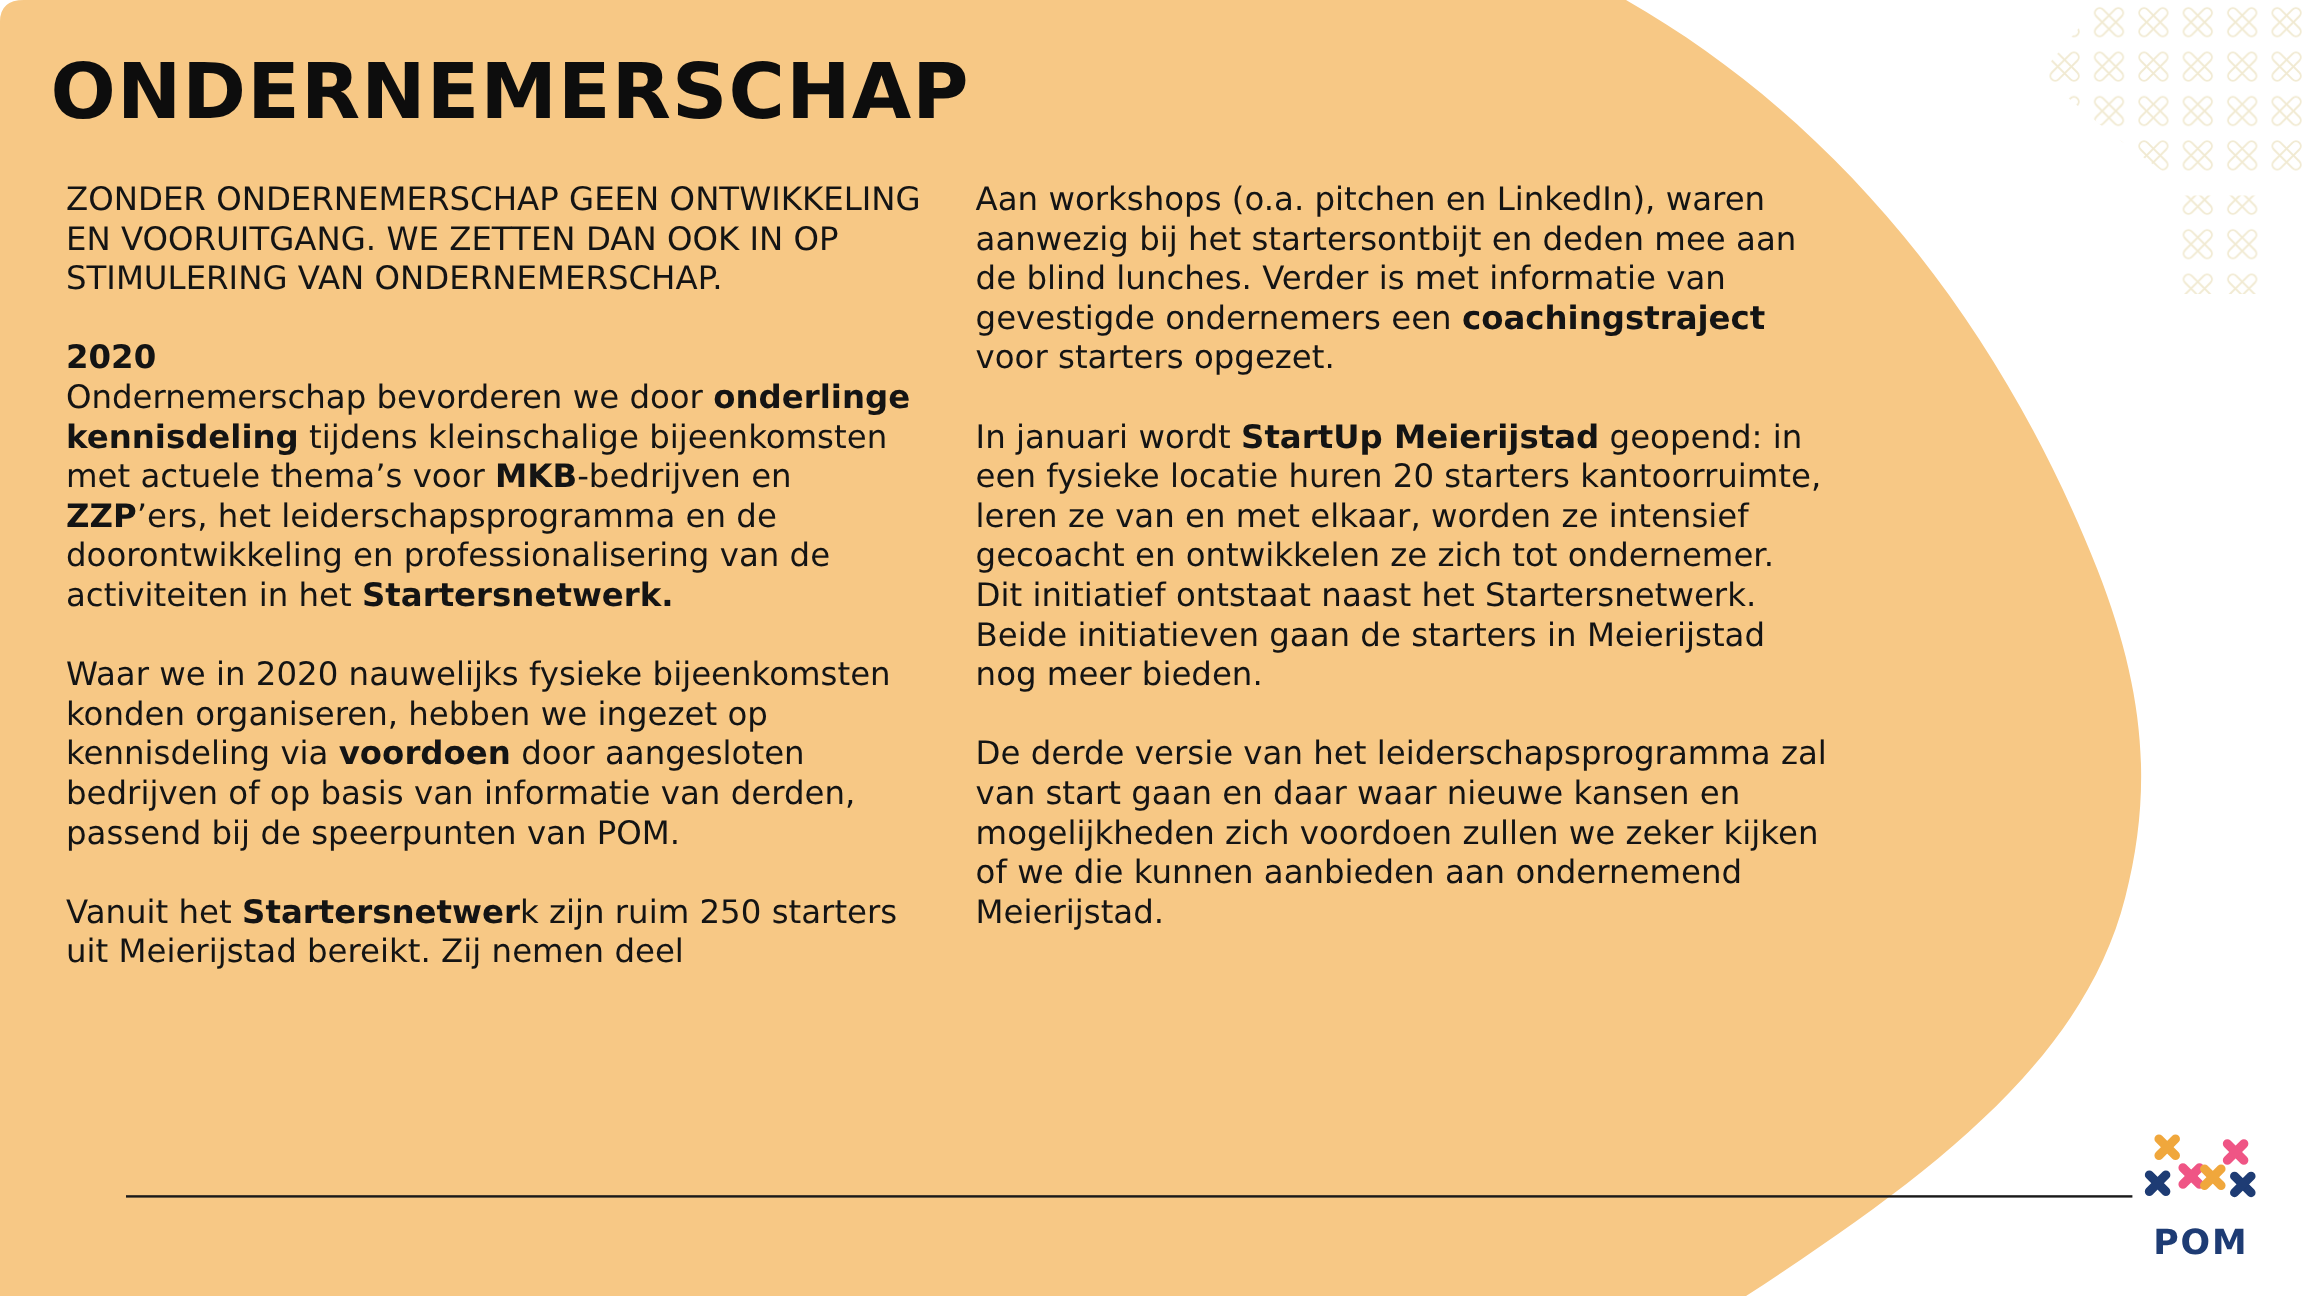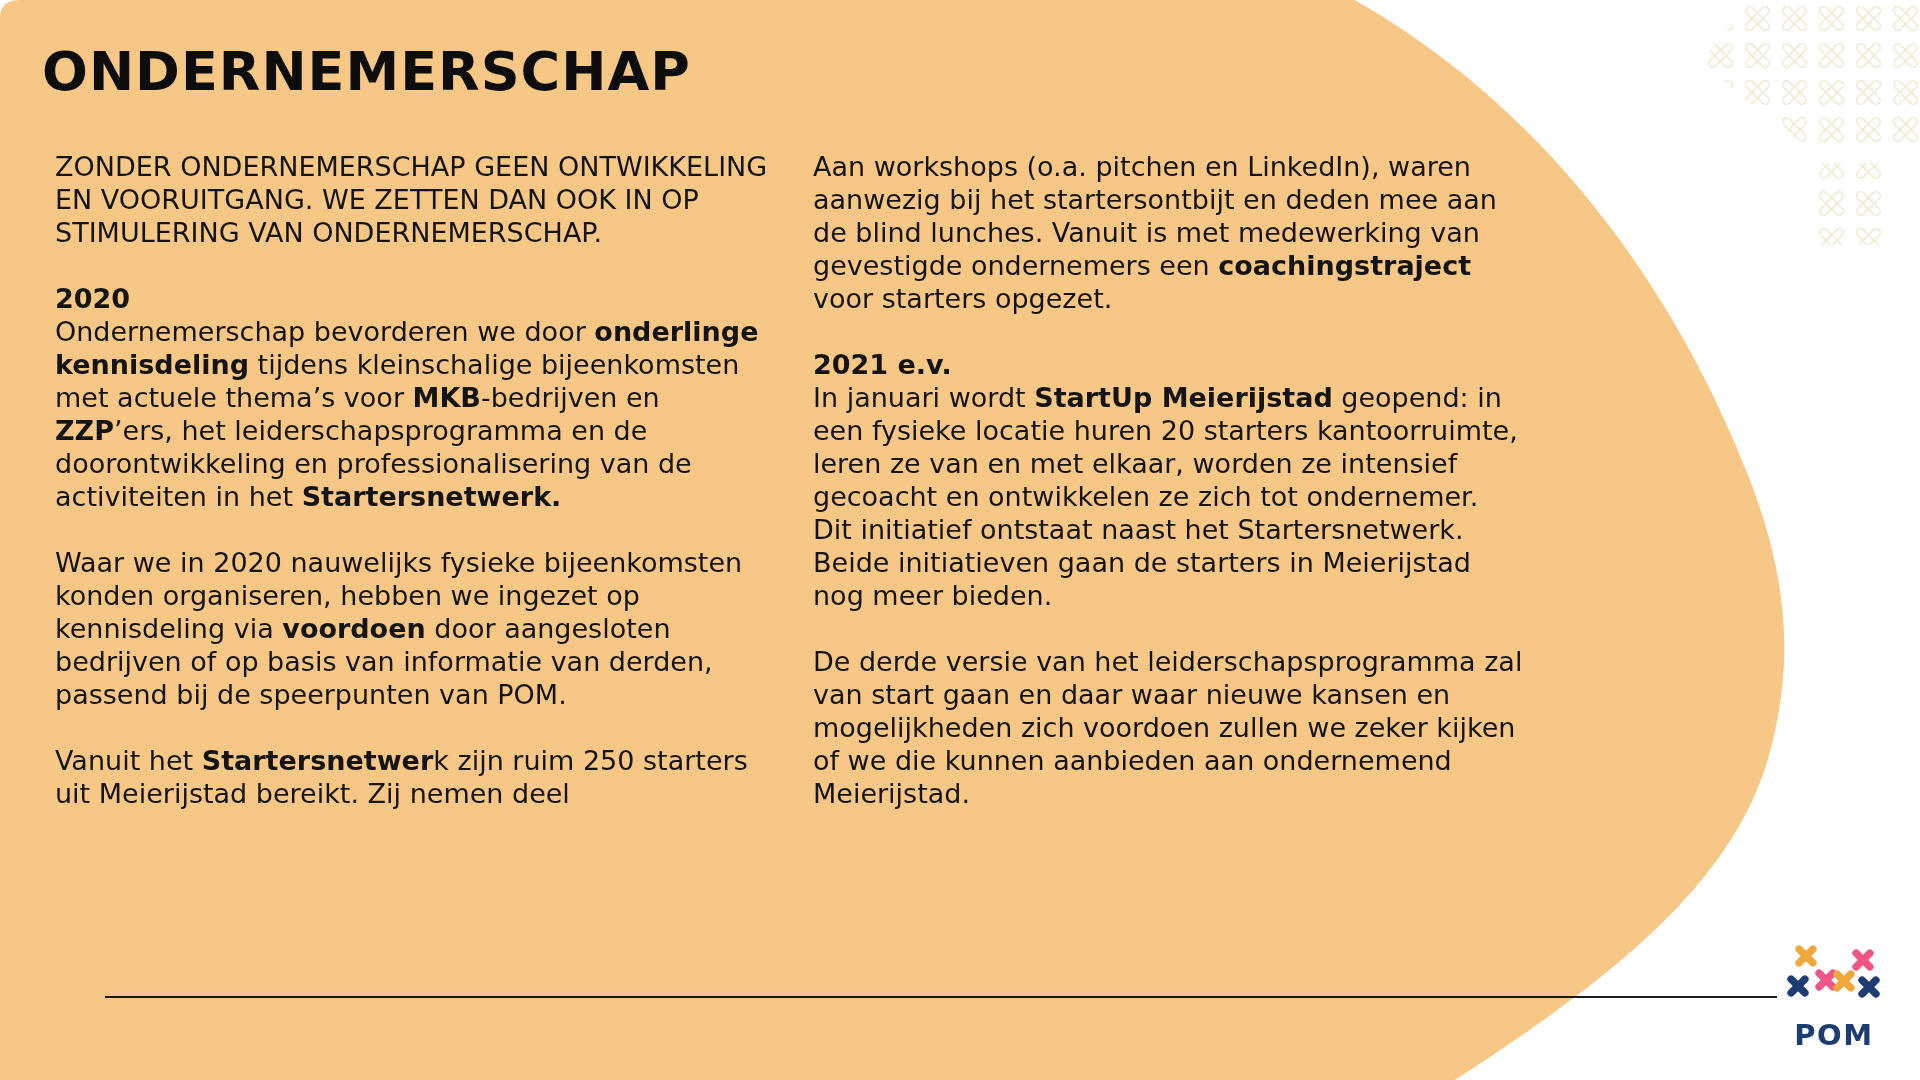--- a/index.html
+++ b/index.html
@@ -7,21 +7,21 @@
     width:1920px;height:1080px;
     background:#ffffff;
     overflow:hidden;
     position:relative;
     font-family:"DejaVu Sans","Liberation Sans",sans-serif;
     color:var(--text,#141414);
   }
   .bg-svg{position:absolute;left:0;top:0;z-index:0;}
   .title{
     position:absolute;left:42px;top:44px;z-index:2;
-    font-size:54px;font-weight:bold;letter-spacing:1px;line-height:1.05;
+    font-size:64px;font-weight:bold;letter-spacing:1px;line-height:1.05;
     color:#0d0d0d;margin:0;
   }
   .columns{
     position:absolute;left:42px;top:150px;z-index:2;
     display:flex;gap:28px;
   }
   .col{font-size:27px;line-height:33px;}
   .col-left{width:730px;margin-left:13px;}
   .col-right{width:710px;}
   .block{margin:0 0 33px 0;}
@@ -62,22 +62,21 @@
 
 <div class="columns">
   <div class="col col-left">
       <div class="block para caps"><span>ZONDER ONDERNEMERSCHAP GEEN ONTWIKKELING EN VOORUITGANG. WE ZETTEN DAN OOK IN OP STIMULERING VAN ONDERNEMERSCHAP.</span></div>
       <div class="block heading"><span>2020</span></div>
       <div class="block para"><span>Ondernemerschap bevorderen we door </span><span class="b">onderlinge kennisdeling</span><span> tijdens kleinschalige bijeenkomsten met actuele thema’s voor </span><span class="b">MKB</span><span>-bedrijven en </span><span class="b">ZZP</span><span>’ers, het leiderschapsprogramma en de doorontwikkeling en professionalisering van de activiteiten in het </span><span class="b">Startersnetwerk.</span></div>
       <div class="block para"><span>Waar we in 2020 nauwelijks fysieke bijeenkomsten konden organiseren, hebben we ingezet op kennisdeling via </span><span class="b">voordoen</span><span> door aangesloten bedrijven of op basis van informatie van derden, passend bij de speerpunten van POM.</span></div>
       <div class="block para"><span>Vanuit het </span><span class="b">Startersnetwer</span><span>k zijn ruim 250 starters uit Meierijstad bereikt. Zij nemen deel</span></div>
     </div>
   <div class="col col-right">
-      <div class="block para"><span>Aan workshops (o.a. pitchen en LinkedIn), waren aanwezig bij het startersontbijt en deden mee aan de blind lunches. Vanuit is met medewerking van gevestigde ondernemers een </span><span class="b">coachingstraject</span><span> voor starters opgezet.</span></div>
-      <div class="block heading"><span>2021 e.v.</span></div>
+      <div class="block para"><span>Aan workshops (o.a. pitchen en LinkedIn), waren aanwezig bij het startersontbijt en deden mee aan de blind lunches. Verder is met informatie van gevestigde ondernemers een </span><span class="b">coachingstraject</span><span> voor starters opgezet.</span></div>
       <div class="block para"><span>In januari wordt </span><span class="b">StartUp Meierijstad</span><span> geopend: in een fysieke locatie huren 20 starters kantoorruimte, leren ze van en met elkaar, worden ze intensief gecoacht en ontwikkelen ze zich tot ondernemer. Dit initiatief ontstaat naast het Startersnetwerk. Beide initiatieven gaan de starters in Meierijstad nog meer bieden.</span></div>
       <div class="block para"><span>De derde versie van het leiderschapsprogramma zal van start gaan en daar waar nieuwe kansen en mogelijkheden zich voordoen zullen we zeker kijken of we die kunnen aanbieden aan ondernemend Meierijstad.</span></div>
     </div>
 </div>
 
 <div class="footer-rule"></div>
 
 <svg class="pom-logo" width="140" height="130" viewBox="0 0 140 130">
   <g>
     <g transform="translate(20,53) rotate(45)" style="fill:var(--pom-blue,#1E3C74)">

